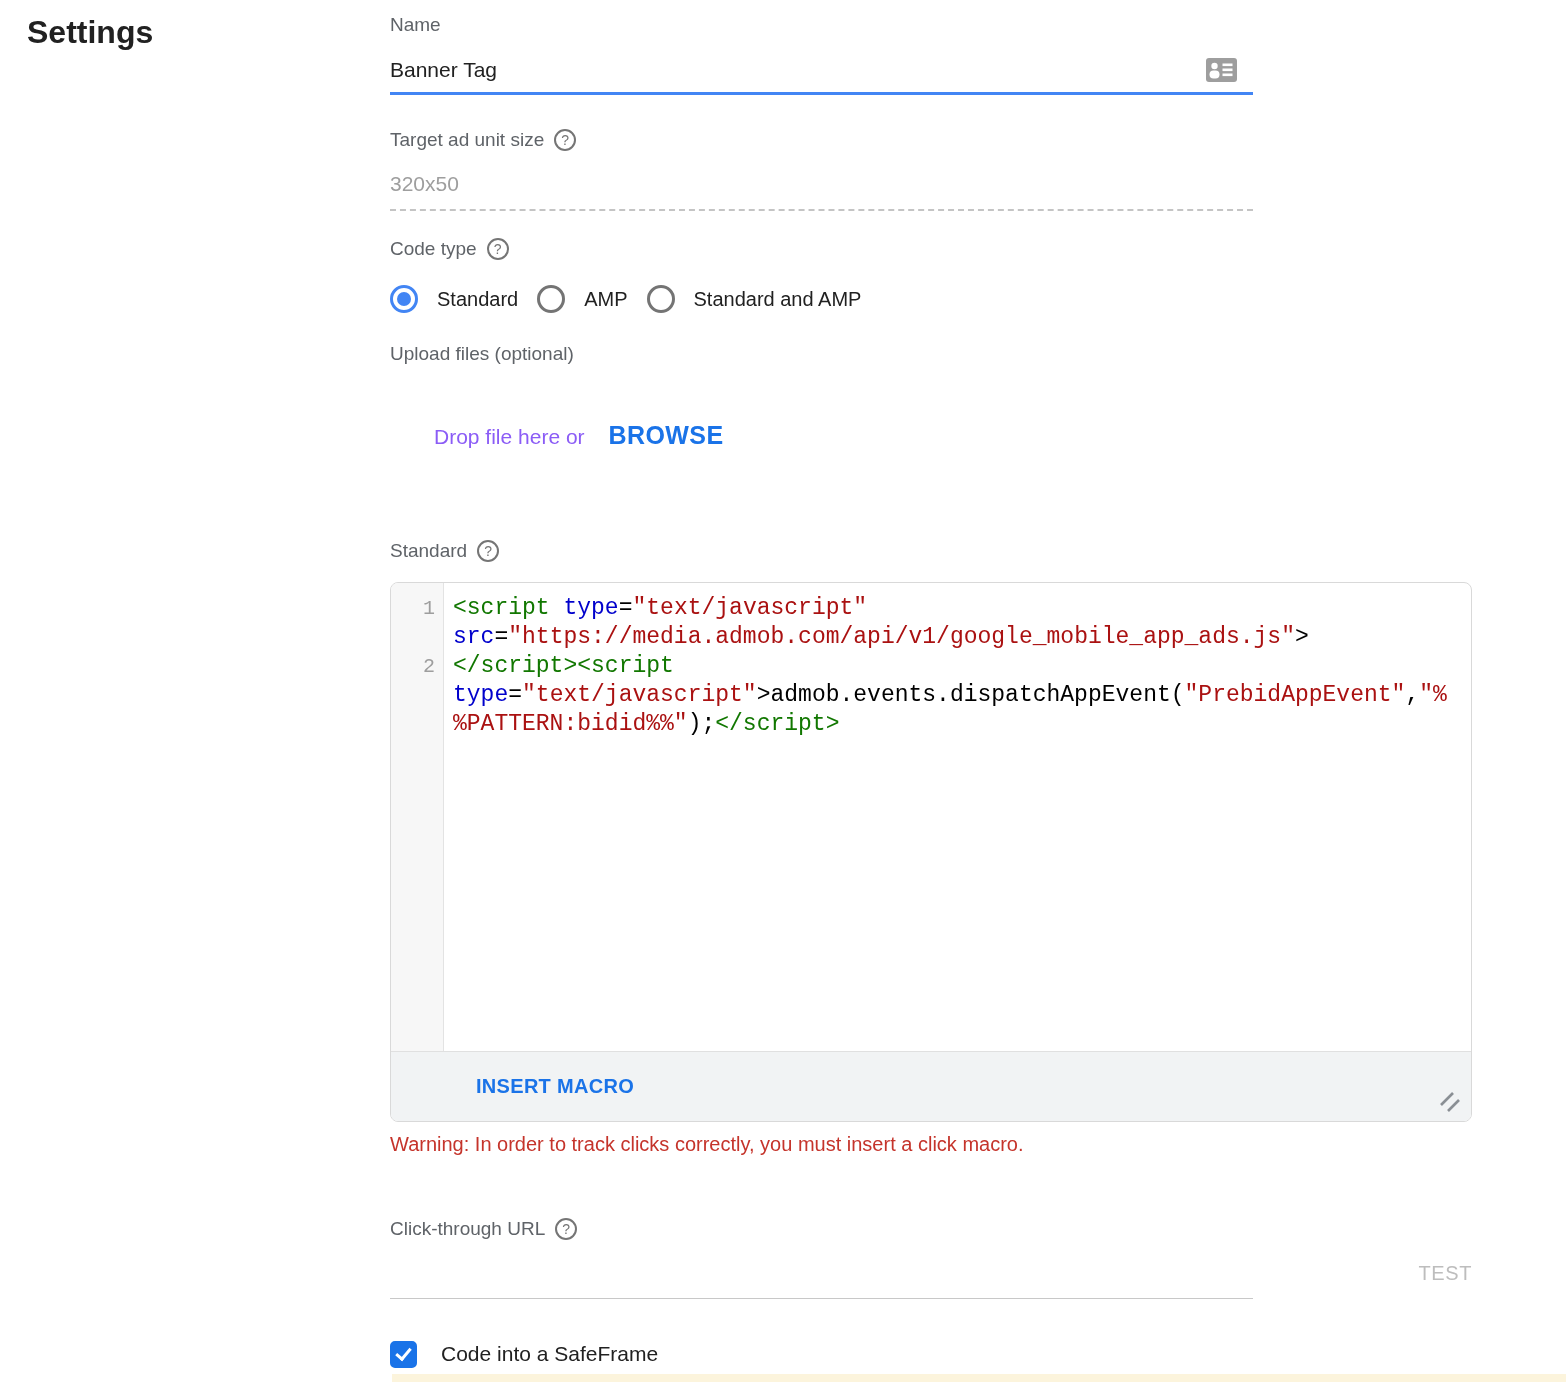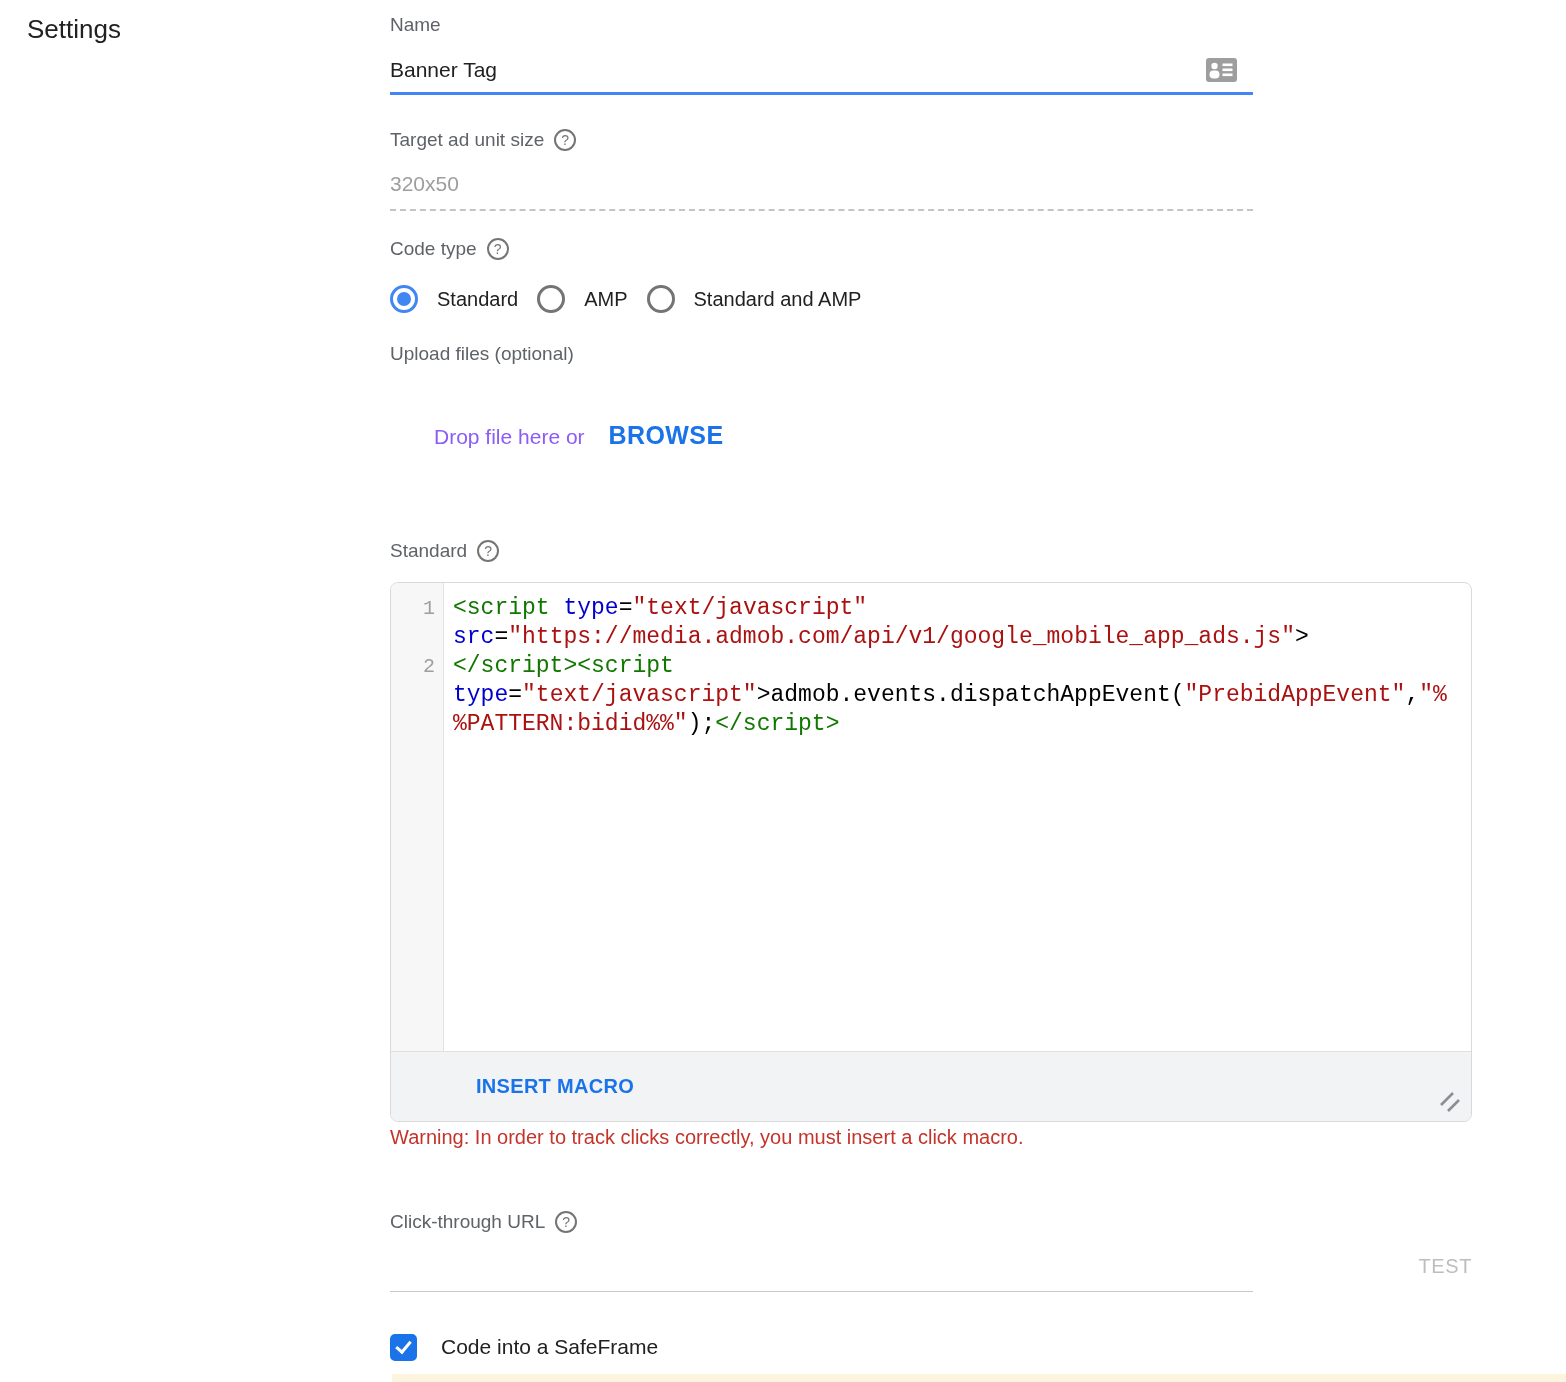--- a/index.html
+++ b/index.html
@@ -1,21 +1,21 @@
 <!DOCTYPE html>
 <html><head>
 <meta charset="utf-8">
 <style>
   * { margin:0; padding:0; box-sizing:border-box; }
   html,body { background:#ffffff; }
   body { font-family:"Liberation Sans", sans-serif; color:#212121; }
 
   .page { position:relative; width:1566px; height:1382px; background:#fff; overflow:hidden; }
 
-  .page-title { position:absolute; left:27px; top:14px; font-size:26px; font-weight:400; color:#212121; }
+  .page-title { position:absolute; left:27px; top:14px; font-size:32px; font-weight:700; color:#212121; }
 
   .form { position:absolute; left:390px; top:0; width:1082px; padding-top:14px; }
 
   .field-label { font-size:19px; color:#5f6368; line-height:22px; display:flex; align-items:center; gap:10px; }
 
   .help-icon { width:22px; height:22px; border:2px solid #757575; border-radius:50%;
                display:inline-flex; align-items:center; justify-content:center;
                font-size:14px; color:#757575; flex:0 0 auto; }
 
   
@@ -66,21 +66,21 @@
   .tok-attr { color:#0000cc; }
   .tok-str { color:#aa1111; }
   .tok-plain { color:#000000; }
 
   .editor-footer { position:relative; flex:0 0 70px; background:#f1f3f4; border-top:1px solid #e0e0e0;
                    display:flex; align-items:center; padding-left:53px; }
   .insert-macro { background:none; border:none; font-family:inherit; font-size:20px; font-weight:700;
                   color:#1a73e8; letter-spacing:0.3px; cursor:pointer; padding:0;margin-left:32px; }
   .resize-handle { position:absolute; right:10px; bottom:8px; line-height:0; cursor:nwse-resize; }
 
-  .warning-text { margin-top:3px; font-size:20px; line-height:24px; color:#c5342b; }
+  .warning-text { margin-top:10px; font-size:20px; line-height:24px; color:#c5342b; }
 
   
   .section-url .field-label { margin-top:61px; height:24px; }
   .url-row { display:flex; align-items:flex-end;justify-content:space-between; }
   .url-input-box { width:863px; height:58px; border-bottom:1px solid #c8c8c8; display:flex; align-items:flex-end; }
   .url-input { width:100%; border:none; outline:none; background:transparent; font-family:inherit;
                font-size:21px; color:#212121; padding:0 0 12px 0; }
   .test-button { background:none; border:none; font-family:inherit; margin-left:35px; padding:0 0 14px 0;
                  font-size:20px; font-weight:500; color:#bdbdbd; letter-spacing:0.6px; cursor:default; }
 

